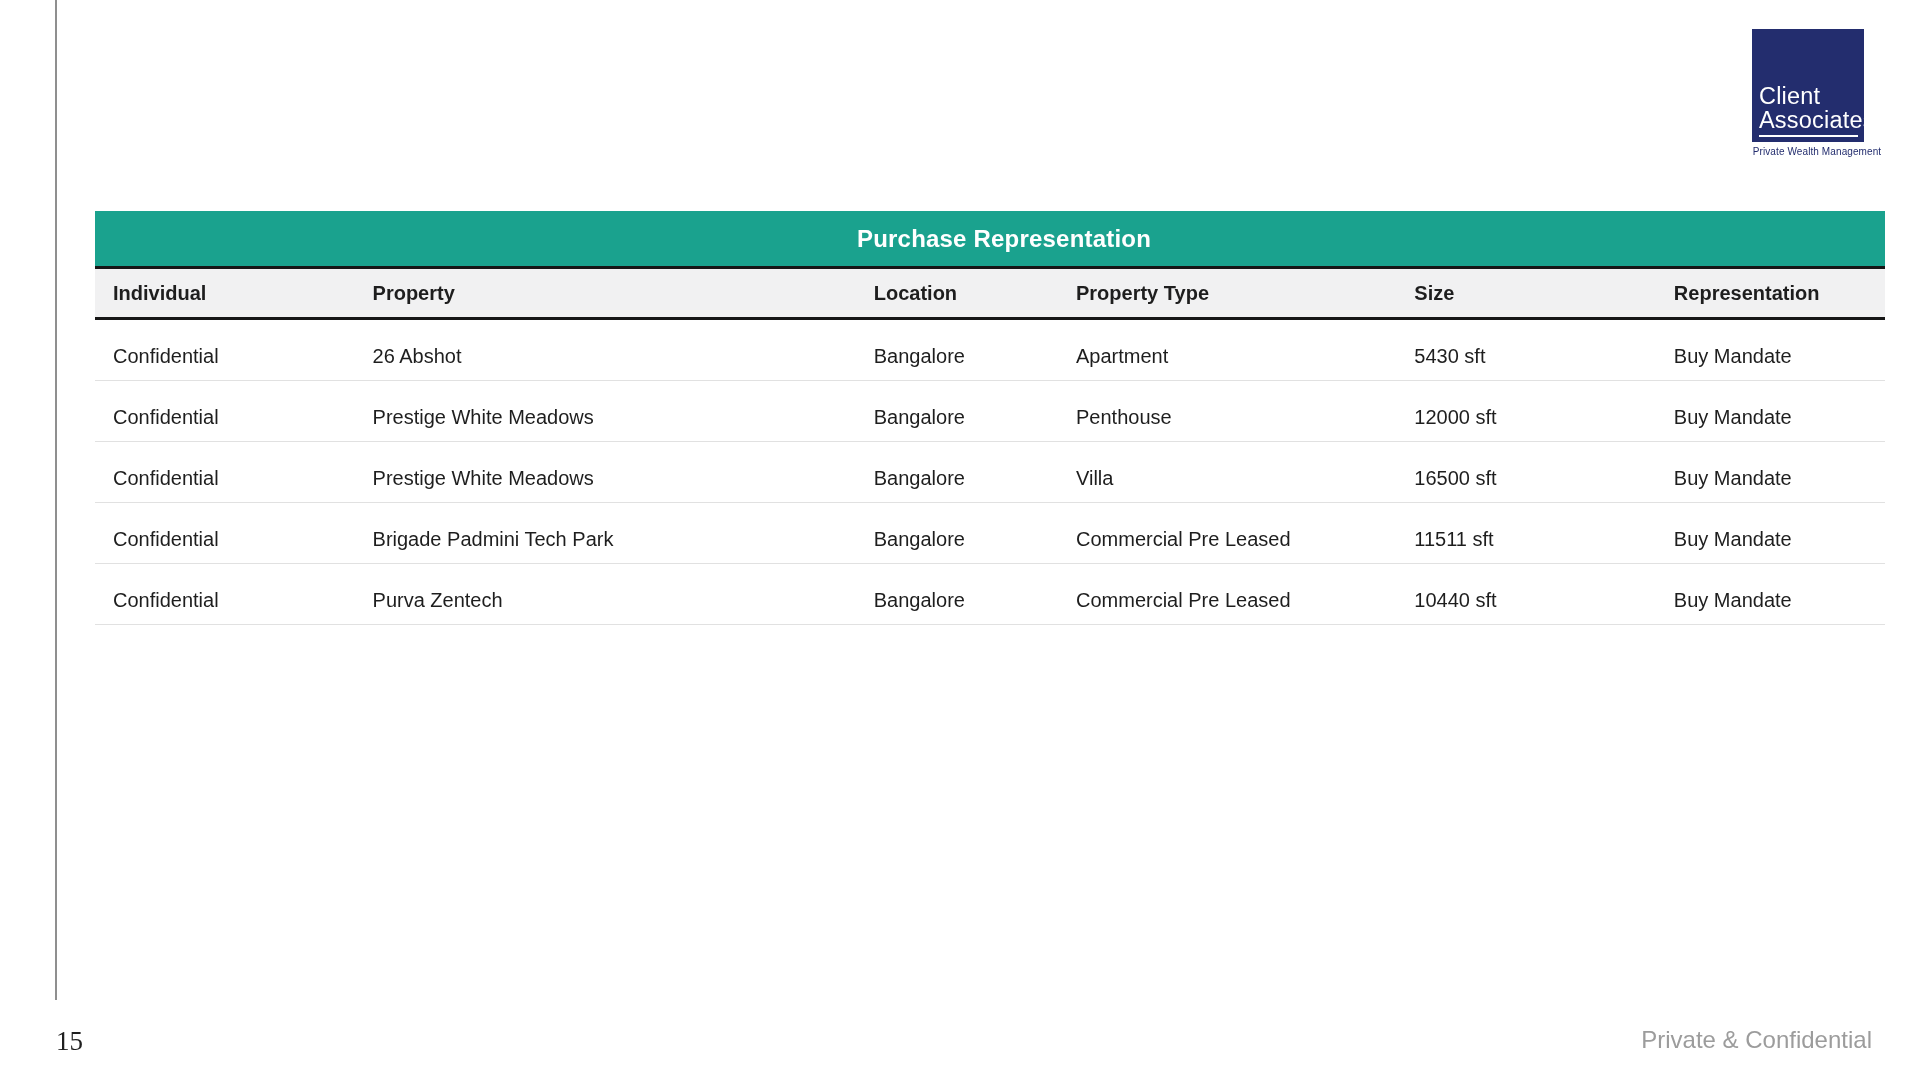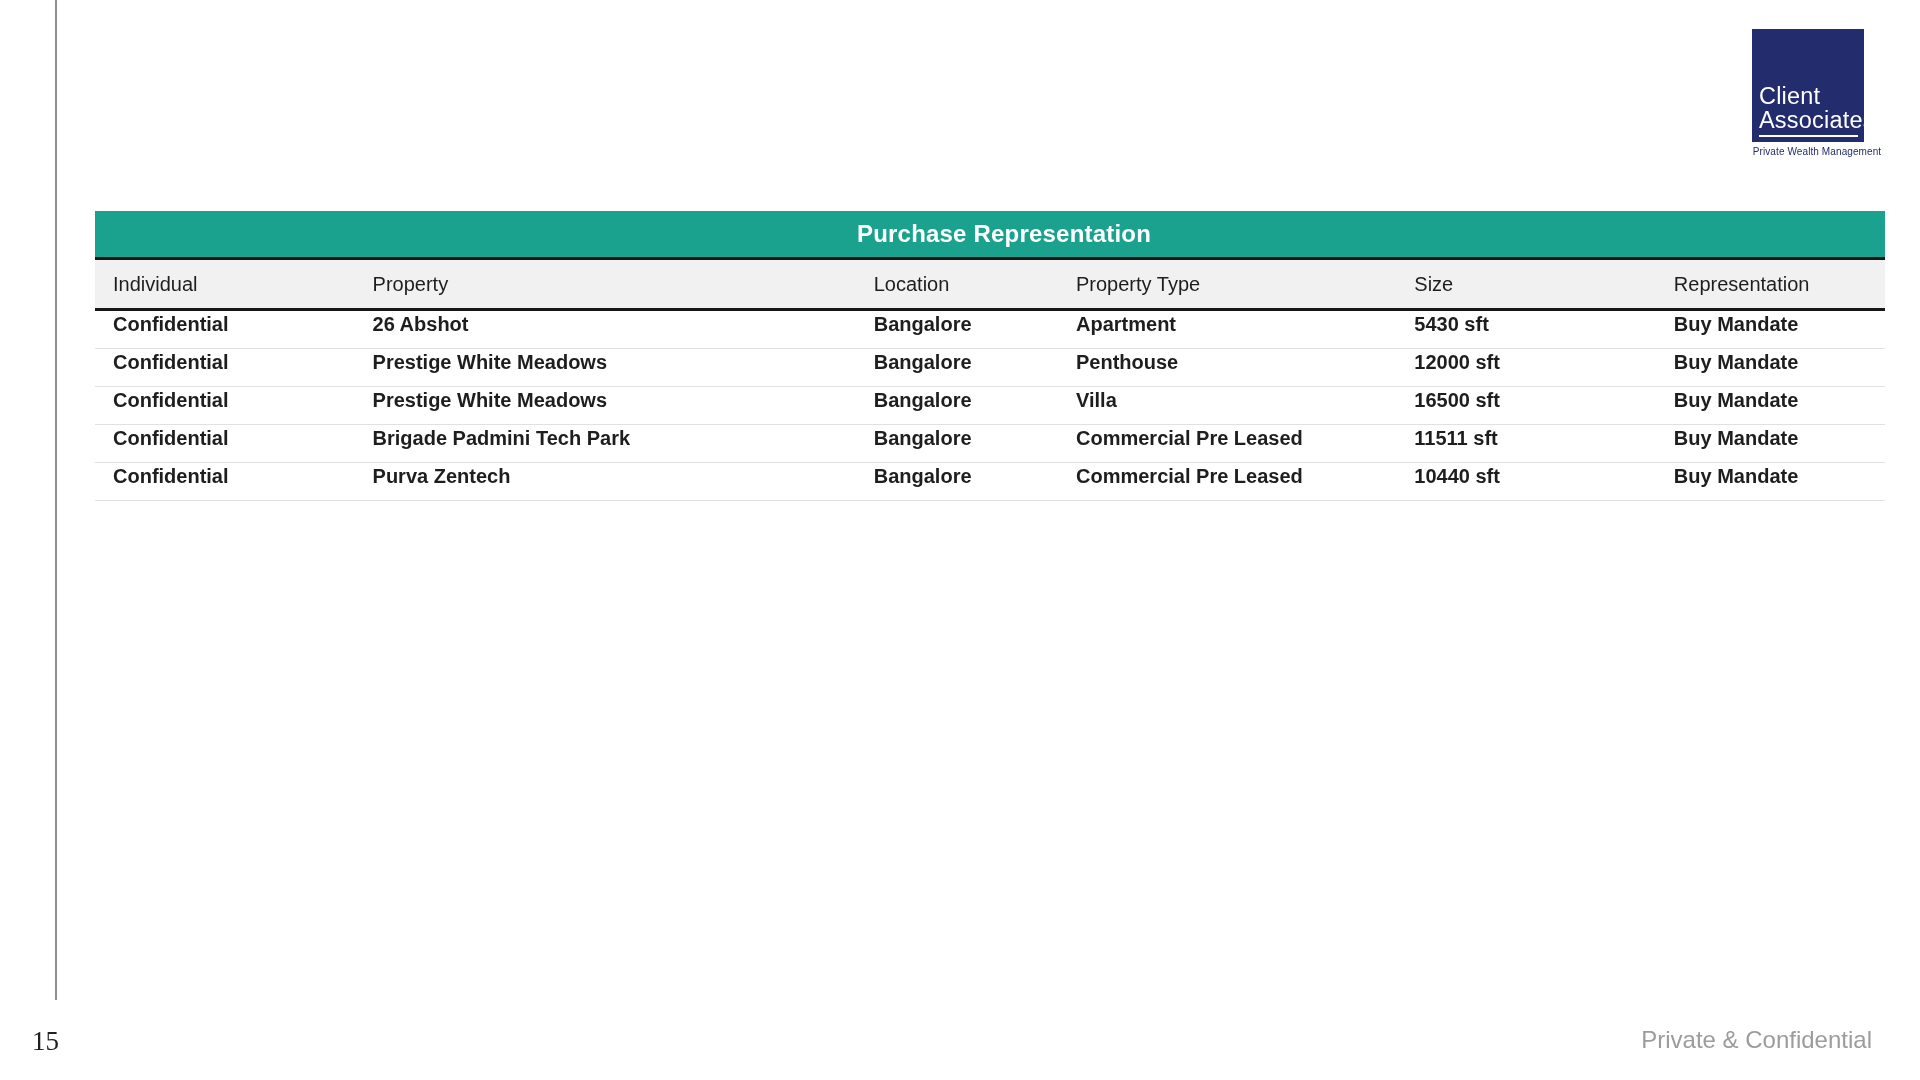--- a/index.html
+++ b/index.html
@@ -76,58 +76,58 @@
   }
 
   
   .table-wrap {
     position: absolute;
     left: 95px;
     top: 211px;
     width: 1790px;
   }
   .table-banner {
-    height: 46px;
+    height: 55px;
     background: var(--teal, #1aa28e);
     color: #ffffff;
     font-size: 24px;
     font-weight: 700;
     display: flex;
     align-items: center;
     justify-content: center;
     letter-spacing: 0.2px;
     padding-left: 28px;
   }
   table.tx-table {
     width: 100%;
     border-collapse: collapse;
     table-layout: fixed;
     font-size: 20px;
     color: #1e1e1e;
   }
   table.tx-table thead th {
     background: var(--header-bg, #f1f1f2);
     text-align: left;
-    font-weight: 400;
+    font-weight: 700;
     padding: 13px 18px 12px 18px;
     border-top: 3px solid var(--rule, #161616);
     border-bottom: 3px solid var(--rule, #161616);
     white-space: nowrap;
   }
   table.tx-table tbody td {
-    padding: 2px 18px 12px 18px;
+    padding: 25px 18px 12px 18px;
     border-bottom: 1px solid var(--divider, #e1e1e1);
-    font-weight: 700;
+    font-weight: 400;
     white-space: nowrap;
   }
 
   
   .page-number {
     position: absolute;
-    left: 32px;
+    left: 56px;
     top: 1026px;
     font-family: "Liberation Serif", serif;
     font-size: 27px;
     color: #1f1f1f;
   }
   .footnote {
     position: absolute;
     left: 110px;
     top: 1031px;
     font-size: 19.5px;

